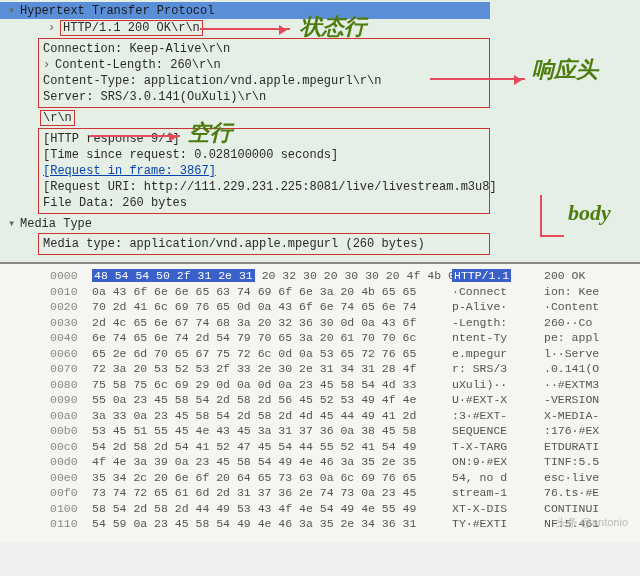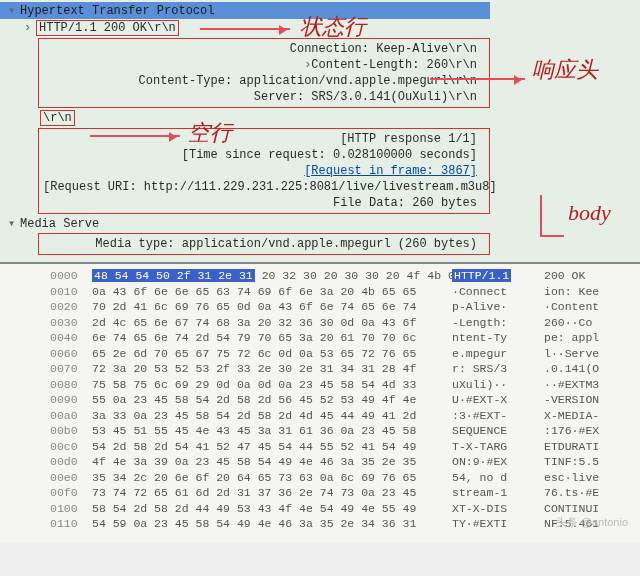--- a/index.html
+++ b/index.html
@@ -18,48 +18,47 @@
   }
   .tree-line {
     padding: 1px 8px;
     white-space: nowrap;
   }
   .caret {
     display: inline-block;
     width: 12px;
     color: #666;
   }
-  .indent1 { padding-left: 24px; }
+  .indent1 { padding-left: 24px; margin-left: 24px; }
   .indent2 { padding-left: 40px; }
   .hdr-blue {
     background: #5a8fd8;
     color: #1a1a1a;
     margin-right: 150px;
   }
   .box-red {
     border: 1px solid #c33;
     display: inline-block;
     padding: 0 2px;
   }
   .box-block {
     border: 1px solid #c33;
     margin: 1px 150px 1px 38px;
     padding: 2px 4px;
-    text-align: right;
   }
   .box-block .tree-line { padding-left: 0; }
   .link-blue { color: #0645ad; text-decoration: underline; }
 
   
   .anno {
     position: absolute;
     font-family: "KaiTi", "STKaiti", cursive;
     font-size: 22px;
-    color: #b91c1c;
-    font-weight: 400;
+    color: #4d7c0f;
+    font-weight: 700;
     font-style: italic;
     pointer-events: none;
   }
   .arrow-r {
     position: absolute;
     height: 0;
     border-top: 2px solid #e54b5a;
     pointer-events: none;
   }
   .arrow-r::after {
@@ -115,29 +114,29 @@
     <div class="tree-line"><span class="caret">›</span><span>Content-Length: 260\r\n</span></div>
     <div class="tree-line"><span>Content-Type: application/vnd.apple.mpegurl\r\n</span></div>
     <div class="tree-line"><span>Server: SRS/3.0.141(OuXuli)\r\n</span></div>
   </div>
 
   <div class="tree-line indent2">
     <span class="box-red">\r\n</span>
   </div>
 
   <div class="box-block">
-    <div class="tree-line"><span>[HTTP response 1/1]</span></div>
+    <div class="tree-line"><span>[HTTP response 9/1]</span></div>
     <div class="tree-line"><span>[Time since request: 0.028100000 seconds]</span></div>
     <div class="tree-line"><span class="link-blue">[Request in frame: 3867]</span></div>
     <div class="tree-line"><span>[Request URI: http://111.229.231.225:8081/live/livestream.m3u8]</span></div>
     <div class="tree-line"><span>File Data: 260 bytes</span></div>
   </div>
 
   <div class="tree-line">
-    <span class="caret">▾</span><span>Media Serve</span>
+    <span class="caret">▾</span><span>Media Type</span>
   </div>
   <div class="box-block">
     <div class="tree-line"><span>Media type: application/vnd.apple.mpegurl (260 bytes)</span></div>
   </div>
 
   <div class="arrow-r" style="left:200px;top:28px;width:90px"></div>
   <div class="anno" style="left:300px;top:12px">状态行</div>
 
   <div class="arrow-r" style="left:430px;top:78px;width:95px"></div>
   <div class="anno" style="left:532px;top:55px">响应头</div>
@@ -154,21 +153,21 @@
       <div class="hex-row"><span class="col-off">0000</span><span class="col-hex"><span class="sel">48 54 54 50 2f 31 2e 31</span>  20 32 30 20 30 30 20 4f 4b 0d</span><span class="col-ascL"><span class="sel">HTTP/1.1</span></span><span class="col-ascR"> 200 OK</span></div>
       <div class="hex-row"><span class="col-off">0010</span><span class="col-hex">0a 43 6f 6e 6e 65 63 74   69 6f 6e 3a 20 4b 65 65</span><span class="col-ascL">·Connect</span><span class="col-ascR">ion: Kee</span></div>
       <div class="hex-row"><span class="col-off">0020</span><span class="col-hex">70 2d 41 6c 69 76 65 0d   0a 43 6f 6e 74 65 6e 74</span><span class="col-ascL">p-Alive·</span><span class="col-ascR">·Content</span></div>
       <div class="hex-row"><span class="col-off">0030</span><span class="col-hex">2d 4c 65 6e 67 74 68 3a   20 32 36 30 0d 0a 43 6f</span><span class="col-ascL">-Length:</span><span class="col-ascR"> 260··Co</span></div>
       <div class="hex-row"><span class="col-off">0040</span><span class="col-hex">6e 74 65 6e 74 2d 54 79   70 65 3a 20 61 70 70 6c</span><span class="col-ascL">ntent-Ty</span><span class="col-ascR">pe: appl</span></div>
       <div class="hex-row"><span class="col-off">0060</span><span class="col-hex">65 2e 6d 70 65 67 75 72   6c 0d 0a 53 65 72 76 65</span><span class="col-ascL">e.mpegur</span><span class="col-ascR">l··Serve</span></div>
       <div class="hex-row"><span class="col-off">0070</span><span class="col-hex">72 3a 20 53 52 53 2f 33   2e 30 2e 31 34 31 28 4f</span><span class="col-ascL">r: SRS/3</span><span class="col-ascR">.0.141(O</span></div>
       <div class="hex-row"><span class="col-off">0080</span><span class="col-hex">75 58 75 6c 69 29 0d 0a   0d 0a 23 45 58 54 4d 33</span><span class="col-ascL">uXuli)··</span><span class="col-ascR">··#EXTM3</span></div>
       <div class="hex-row"><span class="col-off">0090</span><span class="col-hex">55 0a 23 45 58 54 2d 58   2d 56 45 52 53 49 4f 4e</span><span class="col-ascL">U·#EXT-X</span><span class="col-ascR">-VERSION</span></div>
       <div class="hex-row"><span class="col-off">00a0</span><span class="col-hex">3a 33 0a 23 45 58 54 2d   58 2d 4d 45 44 49 41 2d</span><span class="col-ascL">:3·#EXT-</span><span class="col-ascR">X-MEDIA-</span></div>
-      <div class="hex-row"><span class="col-off">00b0</span><span class="col-hex">53 45 51 55 45 4e 43 45   3a 31 61 36 0a 23 45 58</span><span class="col-ascL">SEQUENCE</span><span class="col-ascR">:176·#EX</span></div>
+      <div class="hex-row"><span class="col-off">00b0</span><span class="col-hex">53 45 51 55 45 4e 43 45   3a 31 37 36 0a 38 45 58</span><span class="col-ascL">SEQUENCE</span><span class="col-ascR">:176·#EX</span></div>
       <div class="hex-row"><span class="col-off">00c0</span><span class="col-hex">54 2d 58 2d 54 41 52 47   45 54 44 55 52 41 54 49</span><span class="col-ascL">T-X-TARG</span><span class="col-ascR">ETDURATI</span></div>
       <div class="hex-row"><span class="col-off">00d0</span><span class="col-hex">4f 4e 3a 39 0a 23 45 58   54 49 4e 46 3a 35 2e 35</span><span class="col-ascL">ON:9·#EX</span><span class="col-ascR">TINF:5.5</span></div>
       <div class="hex-row"><span class="col-off">00e0</span><span class="col-hex">35 34 2c 20 6e 6f 20 64   65 73 63 0a 6c 69 76 65</span><span class="col-ascL">54, no d</span><span class="col-ascR">esc·live</span></div>
       <div class="hex-row"><span class="col-off">00f0</span><span class="col-hex">73 74 72 65 61 6d 2d 31   37 36 2e 74 73 0a 23 45</span><span class="col-ascL">stream-1</span><span class="col-ascR">76.ts·#E</span></div>
       <div class="hex-row"><span class="col-off">0100</span><span class="col-hex">58 54 2d 58 2d 44 49 53   43 4f 4e 54 49 4e 55 49</span><span class="col-ascL">XT-X-DIS</span><span class="col-ascR">CONTINUI</span></div>
       <div class="hex-row"><span class="col-off">0110</span><span class="col-hex">54 59 0a 23 45 58 54 49   4e 46 3a 35 2e 34 36 31</span><span class="col-ascL">TY·#EXTI</span><span class="col-ascR">NF:5.461</span></div>
     </div>
 </div>
 
 <div class="watermark">头条 @antonio</div>

